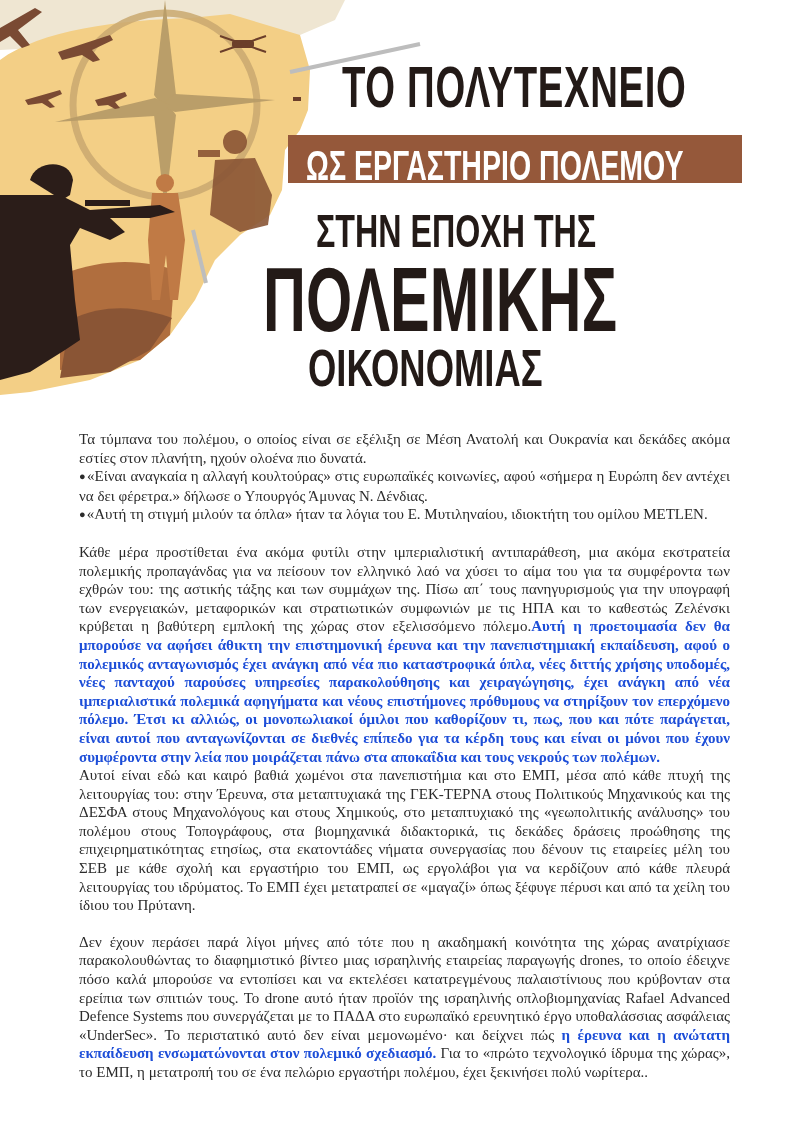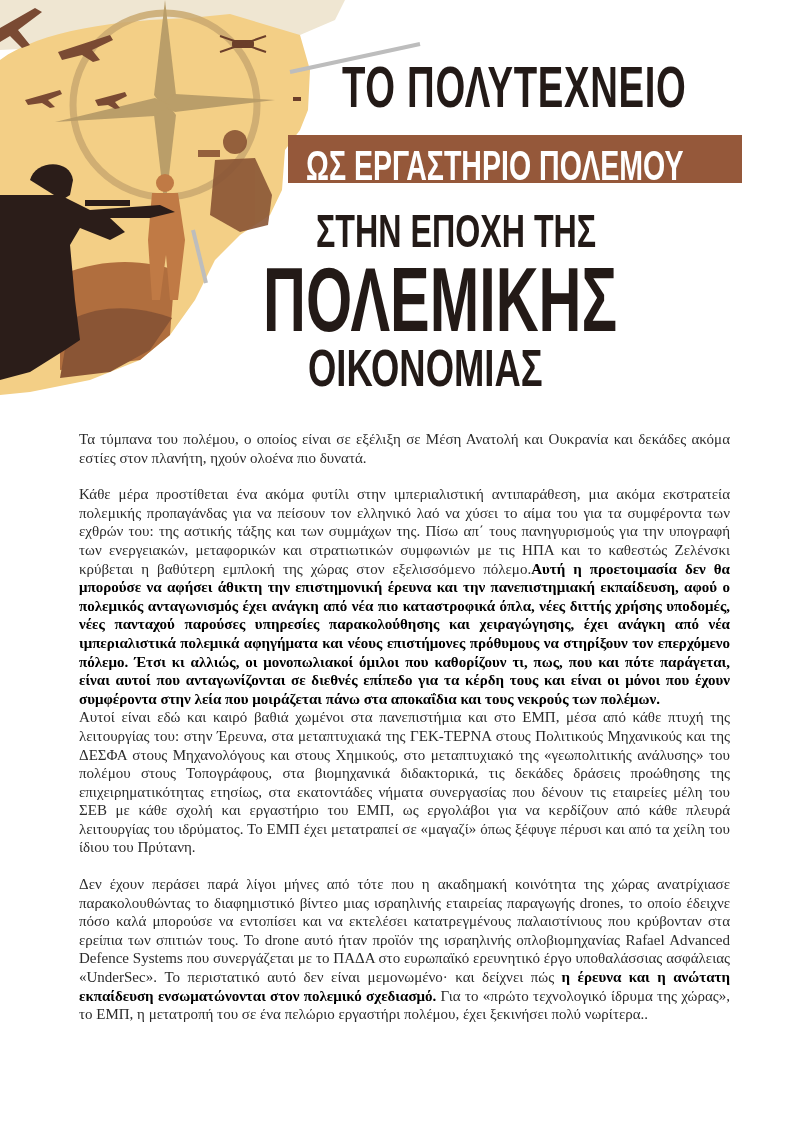--- a/index.html
+++ b/index.html
@@ -43,21 +43,21 @@
     font-family: "Liberation Sans", sans-serif; font-weight: bold;
     font-size: 52px; line-height: 56px; color: #231a17;
     transform: scaleX(0.7); transform-origin: left top; white-space: nowrap;
   }
 
   
   .article { position: absolute; left: 79px; top: 430px; width: 651px; font-size: 15px; line-height: 18.6px; color: #2b2b2b; }
   .article p { margin: 0; text-align: justify; }
   .article .gap { height: 18px; }
   .bullet::before { content: "\25CF"; font-size: 11px; margin-right: 1px; position: relative; top: -1px; }
-  .b { font-weight: bold; color: #000000; }
+  .b { font-weight: bold; color: #1d4ed8; }
 </style>
 </head>
 <body>
 
 <div class="hero">
   <svg width="800" height="420" viewBox="0 0 800 420">
 
     <path d="M0,0 L345,0 L335,20 L300,35 L0,50 Z" fill="#efe6d2"></path>
 
     <path d="M0,60 C40,30 120,20 190,18 L230,14 L300,35 L310,70 L308,110 L300,130 L285,150 L282,190 L270,215 L240,235 L215,260 L195,300 L170,335 L140,360 L90,380 L30,392 L0,395 Z" fill="#f3cf86"></path>
@@ -113,20 +113,22 @@
   <div class="banner">
     <div class="banner-text">ΩΣ ΕΡΓΑΣΤΗΡΙΟ ΠΟΛΕΜΟΥ</div>
   </div>
   <div class="title-3">ΣΤΗΝ ΕΠΟΧΗ ΤΗΣ</div>
   <div class="title-4">ΠΟΛΕΜΙΚΗΣ</div>
   <div class="title-5">ΟΙΚΟΝΟΜΙΑΣ</div>
 </div>
 
 <div class="article">
   <p>Τα τύμπανα του πολέμου, ο οποίος είναι σε εξέλιξη σε Μέση Ανατολή και Ουκρανία και δεκάδες ακόμα εστίες στον πλανήτη, ηχούν ολοένα πιο δυνατά.</p>
+  <p class="bullet">«Είναι αναγκαία η αλλαγή κουλτούρας» στις ευρωπαϊκές κοινωνίες, αφού «σήμερα η Ευρώπη δεν αντέχει να δει φέρετρα.» δήλωσε ο Υπουργός Άμυνας Ν. Δένδιας.</p>
+  <p class="bullet">«Αυτή τη στιγμή μιλούν τα όπλα» ήταν τα λόγια του Ε. Μυτιληναίου, ιδιοκτήτη του ομίλου METLEN.</p>
 
   <div class="gap"></div>
 
   <p><span>Κάθε μέρα προστίθεται ένα ακόμα φυτίλι στην ιμπεριαλιστική αντιπαράθεση, μια ακόμα εκστρατεία πολεμικής προπαγάνδας για να πείσουν τον ελληνικό λαό να χύσει το αίμα του για τα συμφέροντα των εχθρών του: της αστικής τάξης και των συμμάχων της. Πίσω απ΄ τους πανηγυρισμούς για την υπογραφή των ενεργειακών, μεταφορικών και στρατιωτικών συμφωνιών με τις ΗΠΑ και το καθεστώς Ζελένσκι κρύβεται η βαθύτερη εμπλοκή της χώρας στον εξελισσόμενο πόλεμο.</span><span class="b">Αυτή η προετοιμασία δεν θα μπορούσε να αφήσει άθικτη την επιστημονική έρευνα και την πανεπιστημιακή εκπαίδευση, αφού ο πολεμικός ανταγωνισμός έχει ανάγκη από νέα πιο καταστροφικά όπλα, νέες διττής χρήσης υποδομές, νέες πανταχού παρούσες υπηρεσίες παρακολούθησης και χειραγώγησης, έχει ανάγκη από νέα ιμπεριαλιστικά πολεμικά αφηγήματα και νέους επιστήμονες πρόθυμους να στηρίξουν τον επερχόμενο πόλεμο. Έτσι κι αλλιώς, οι μονοπωλιακοί όμιλοι που καθορίζουν τι, πως, που και πότε παράγεται, είναι αυτοί που ανταγωνίζονται σε διεθνές επίπεδο για τα κέρδη τους και είναι οι μόνοι που έχουν συμφέροντα στην λεία που μοιράζεται πάνω στα αποκαΐδια και τους νεκρούς των πολέμων.</span></p>
   <p>Αυτοί είναι εδώ και καιρό βαθιά χωμένοι στα πανεπιστήμια και στο ΕΜΠ, μέσα από κάθε πτυχή της λειτουργίας του: στην Έρευνα, στα μεταπτυχιακά της ΓΕΚ-ΤΕΡΝΑ στους Πολιτικούς Μηχανικούς και της ΔΕΣΦΑ στους Μηχανολόγους και στους Χημικούς, στο μεταπτυχιακό της «γεωπολιτικής ανάλυσης» του πολέμου στους Τοπογράφους, στα βιομηχανικά διδακτορικά, τις δεκάδες δράσεις προώθησης της επιχειρηματικότητας ετησίως, στα εκατοντάδες νήματα συνεργασίας που δένουν τις εταιρείες μέλη του ΣΕΒ με κάθε σχολή και εργαστήριο του ΕΜΠ, ως εργολάβοι για να κερδίζουν από κάθε πλευρά λειτουργίας του ιδρύματος. Το ΕΜΠ έχει μετατραπεί σε «μαγαζί» όπως ξέφυγε πέρυσι και από τα χείλη του ίδιου του Πρύτανη.</p>
 
   <div class="gap"></div>
 
   <p><span>Δεν έχουν περάσει παρά λίγοι μήνες από τότε που η ακαδημακή κοινότητα της χώρας ανατρίχιασε παρακολουθώντας το διαφημιστικό βίντεο μιας ισραηλινής εταιρείας παραγωγής drones, το οποίο έδειχνε πόσο καλά μπορούσε να εντοπίσει και να εκτελέσει κατατρεγμένους παλαιστίνιους που κρύβονταν στα ερείπια των σπιτιών τους. Το drone αυτό ήταν προϊόν της ισραηλινής οπλοβιομηχανίας Rafael Advanced Defence Systems που συνεργάζεται με το ΠΑΔΑ στο ευρωπαϊκό ερευνητικό έργο υποθαλάσσιας ασφάλειας «UnderSec». Το περιστατικό αυτό δεν είναι μεμονωμένο· και δείχνει πώς </span><span class="b">η έρευνα και η ανώτατη εκπαίδευση ενσωματώνονται στον πολεμικό σχεδιασμό.</span><span> Για το «πρώτο τεχνολογικό ίδρυμα της χώρας», το ΕΜΠ, η μετατροπή του σε ένα πελώριο εργαστήρι πολέμου, έχει ξεκινήσει πολύ νωρίτερα..</span></p>
 </div>

